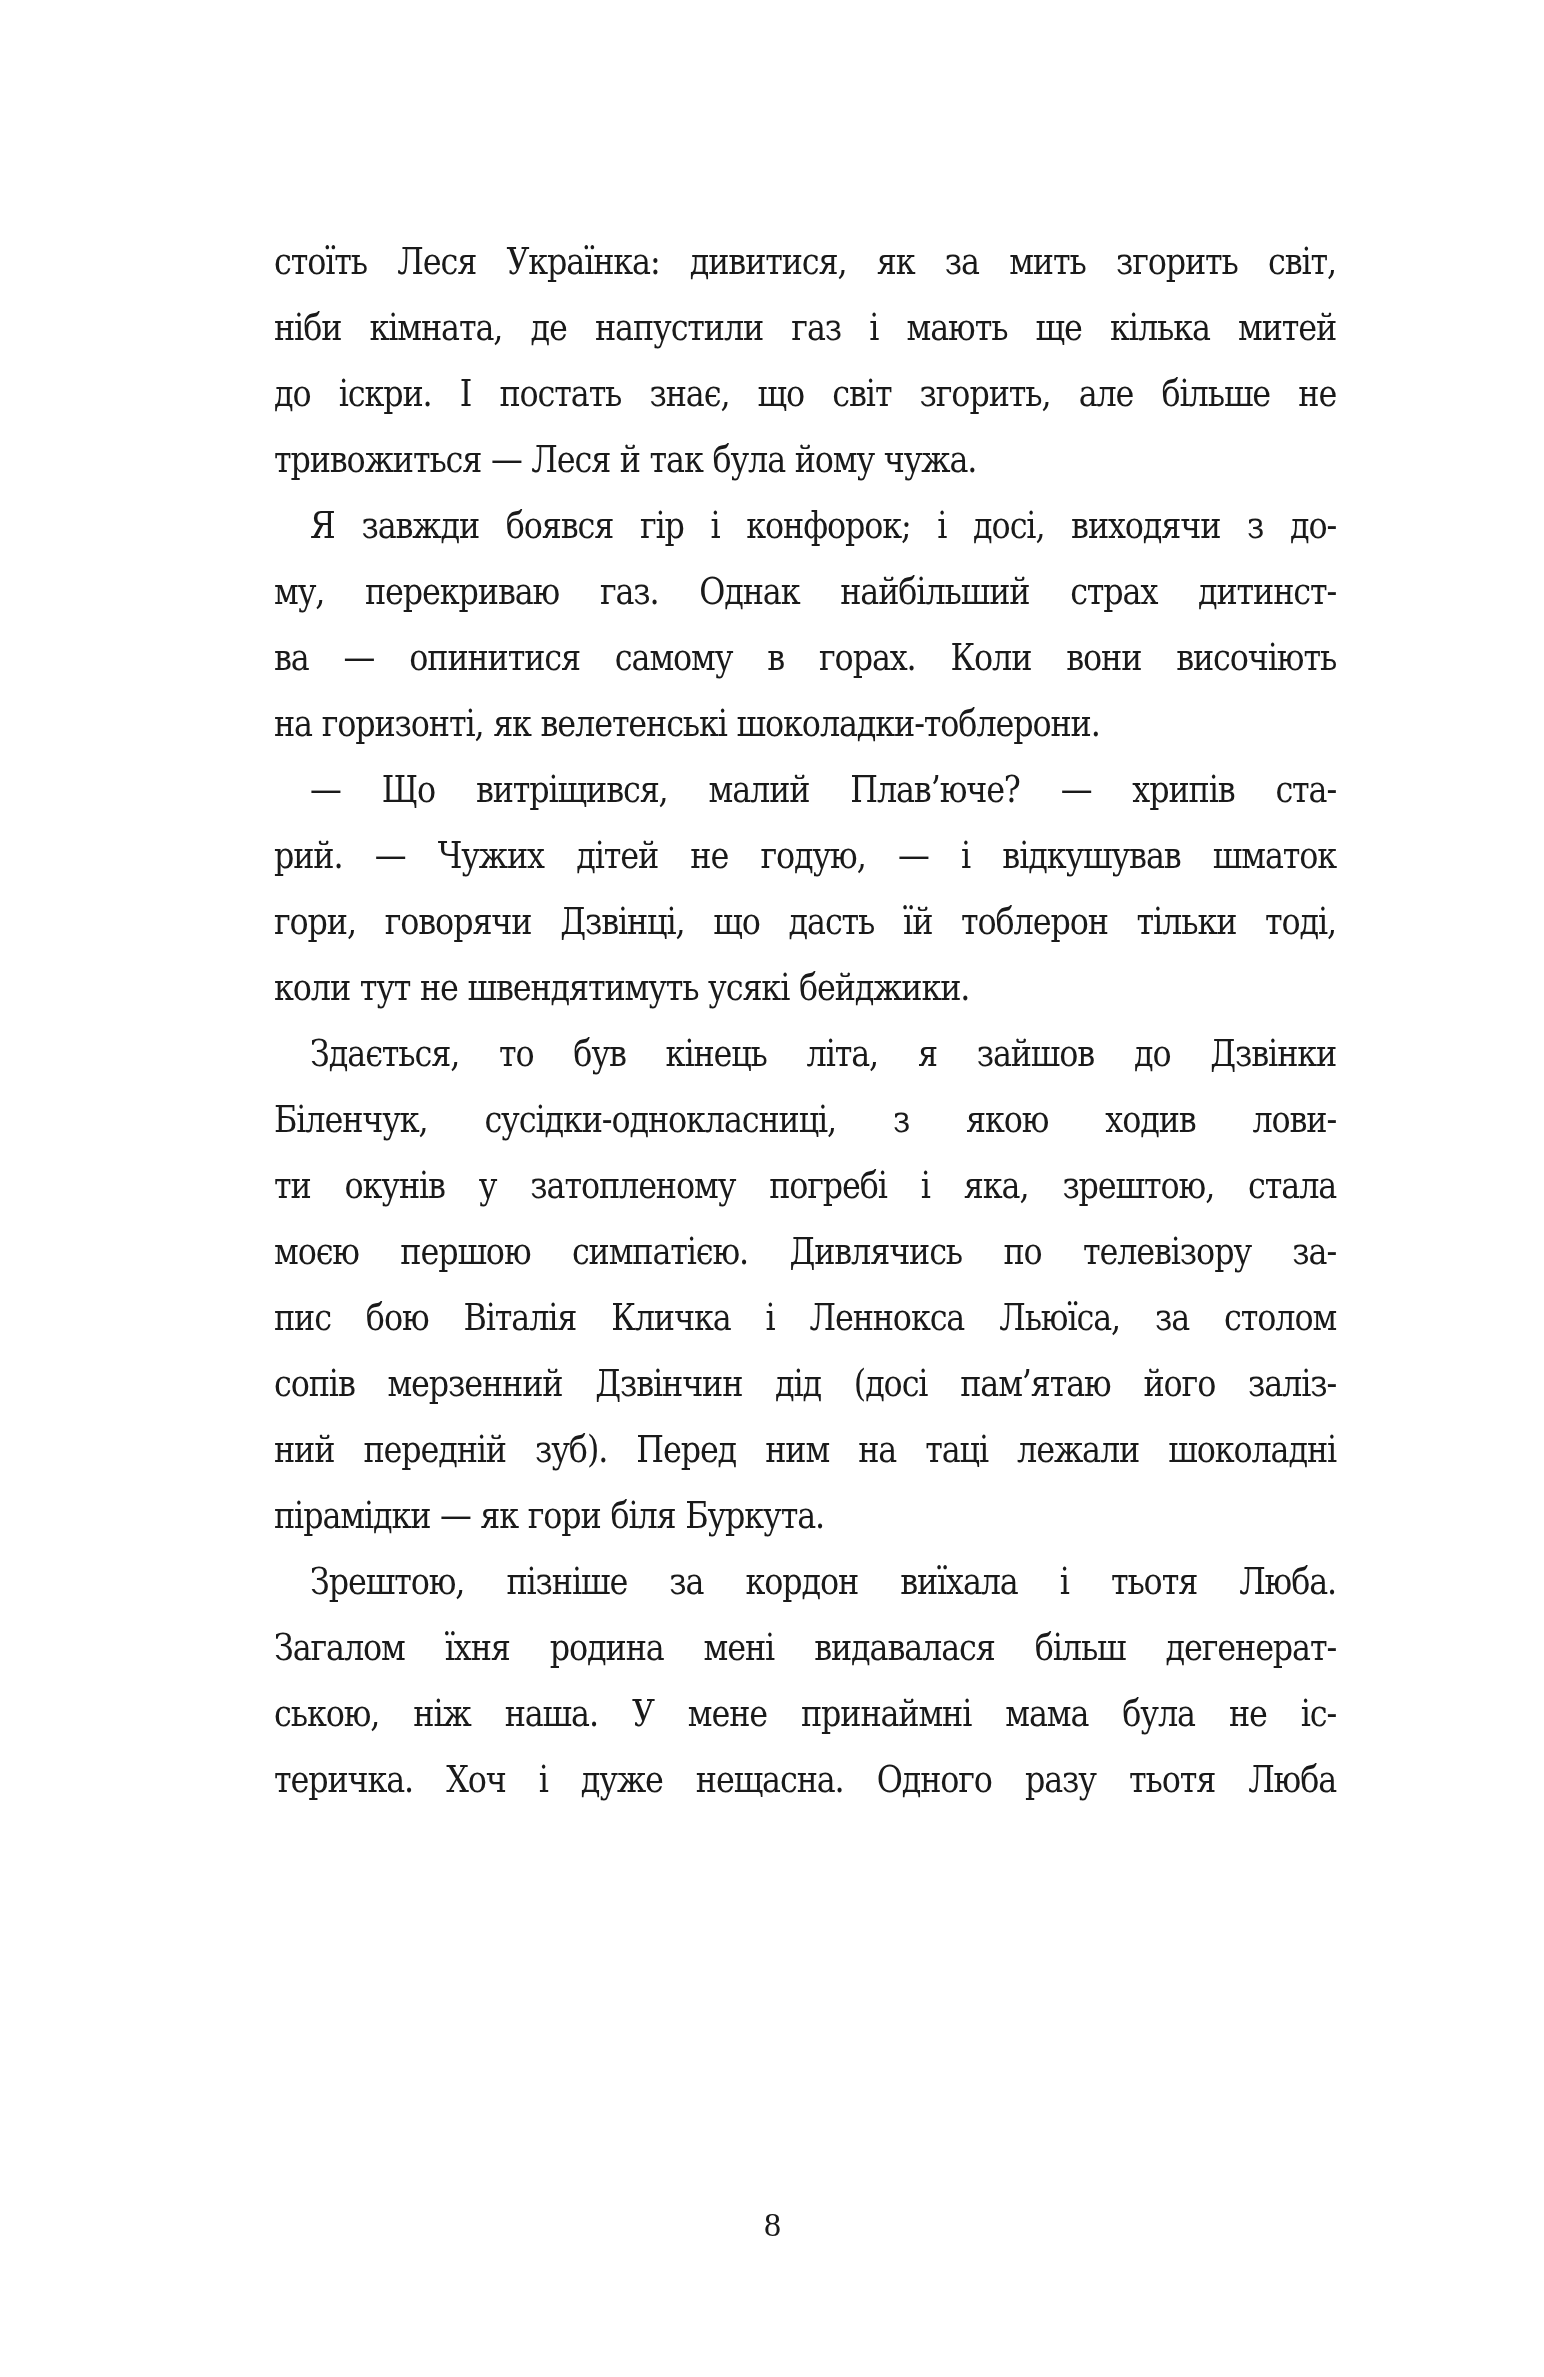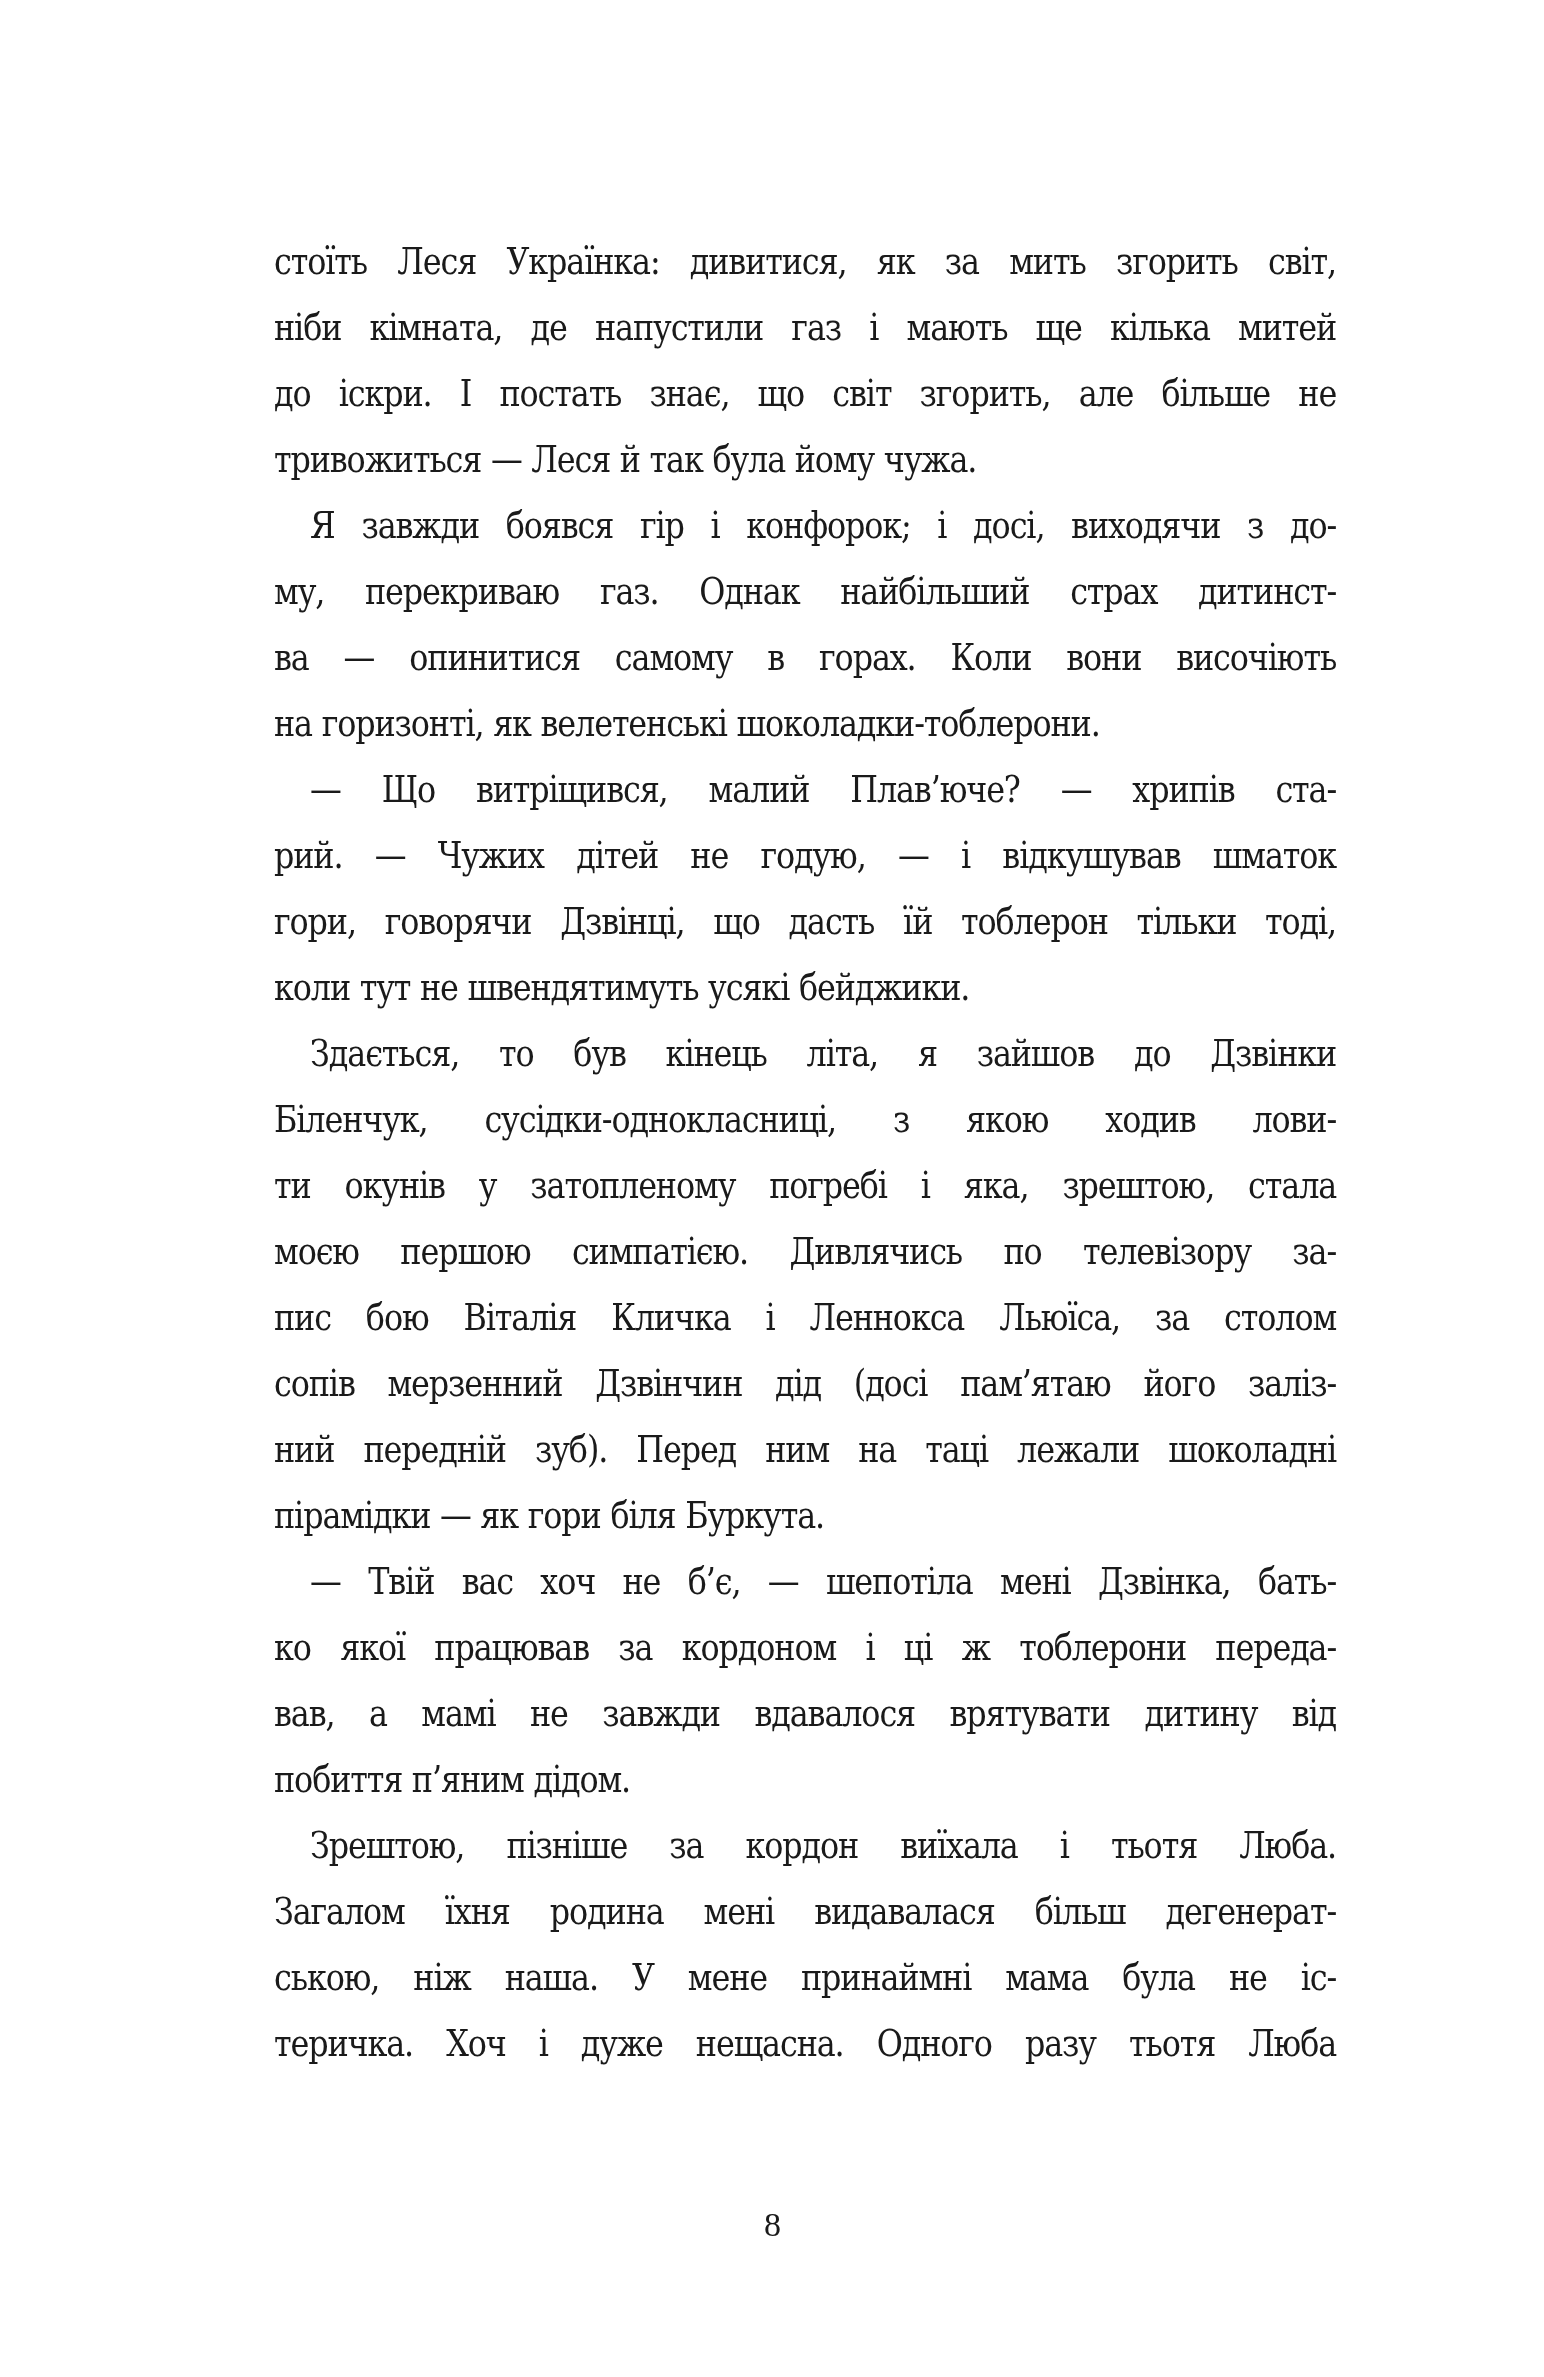--- a/index.html
+++ b/index.html
@@ -91,26 +91,20 @@
       <span class="line indent">Здається, то був кінець літа, я зайшов до Дзвінки</span>
       <span class="line">Біленчук, сусідки-однокласниці, з якою ходив лови-</span>
       <span class="line">ти окунів у затопленому погребі і яка, зрештою, стала</span>
       <span class="line">моєю першою симпатією. Дивлячись по телевізору за-</span>
       <span class="line">пис бою Віталія Кличка і Леннокса Льюїса, за столом</span>
       <span class="line">сопів мерзенний Дзвінчин дід (досі пам’ятаю його заліз-</span>
       <span class="line">ний передній зуб). Перед ним на таці лежали шоколадні</span>
       <span class="line last">пірамідки — як гори біля Буркута.</span>
     </div>
 
-    <div>
-      <span class="line indent">— Твій вас хоч не б’є, — шепотіла мені Дзвінка, бать-</span>
-      <span class="line">ко якої працював за кордоном і ці ж тоблерони переда-</span>
-      <span class="line">вав, а мамі не завжди вдавалося врятувати дитину від</span>
-      <span class="line last">побиття п’яним дідом.</span>
-    </div>
 
     <div>
       <span class="line indent">Зрештою, пізніше за кордон виїхала і тьотя Люба.</span>
       <span class="line">Загалом їхня родина мені видавалася більш дегенерат-</span>
       <span class="line">ською, ніж наша. У мене принаймні мама була не іс-</span>
       <span class="line">теричка. Хоч і дуже нещасна. Одного разу тьотя Люба</span>
     </div>
 
   </div>
 

